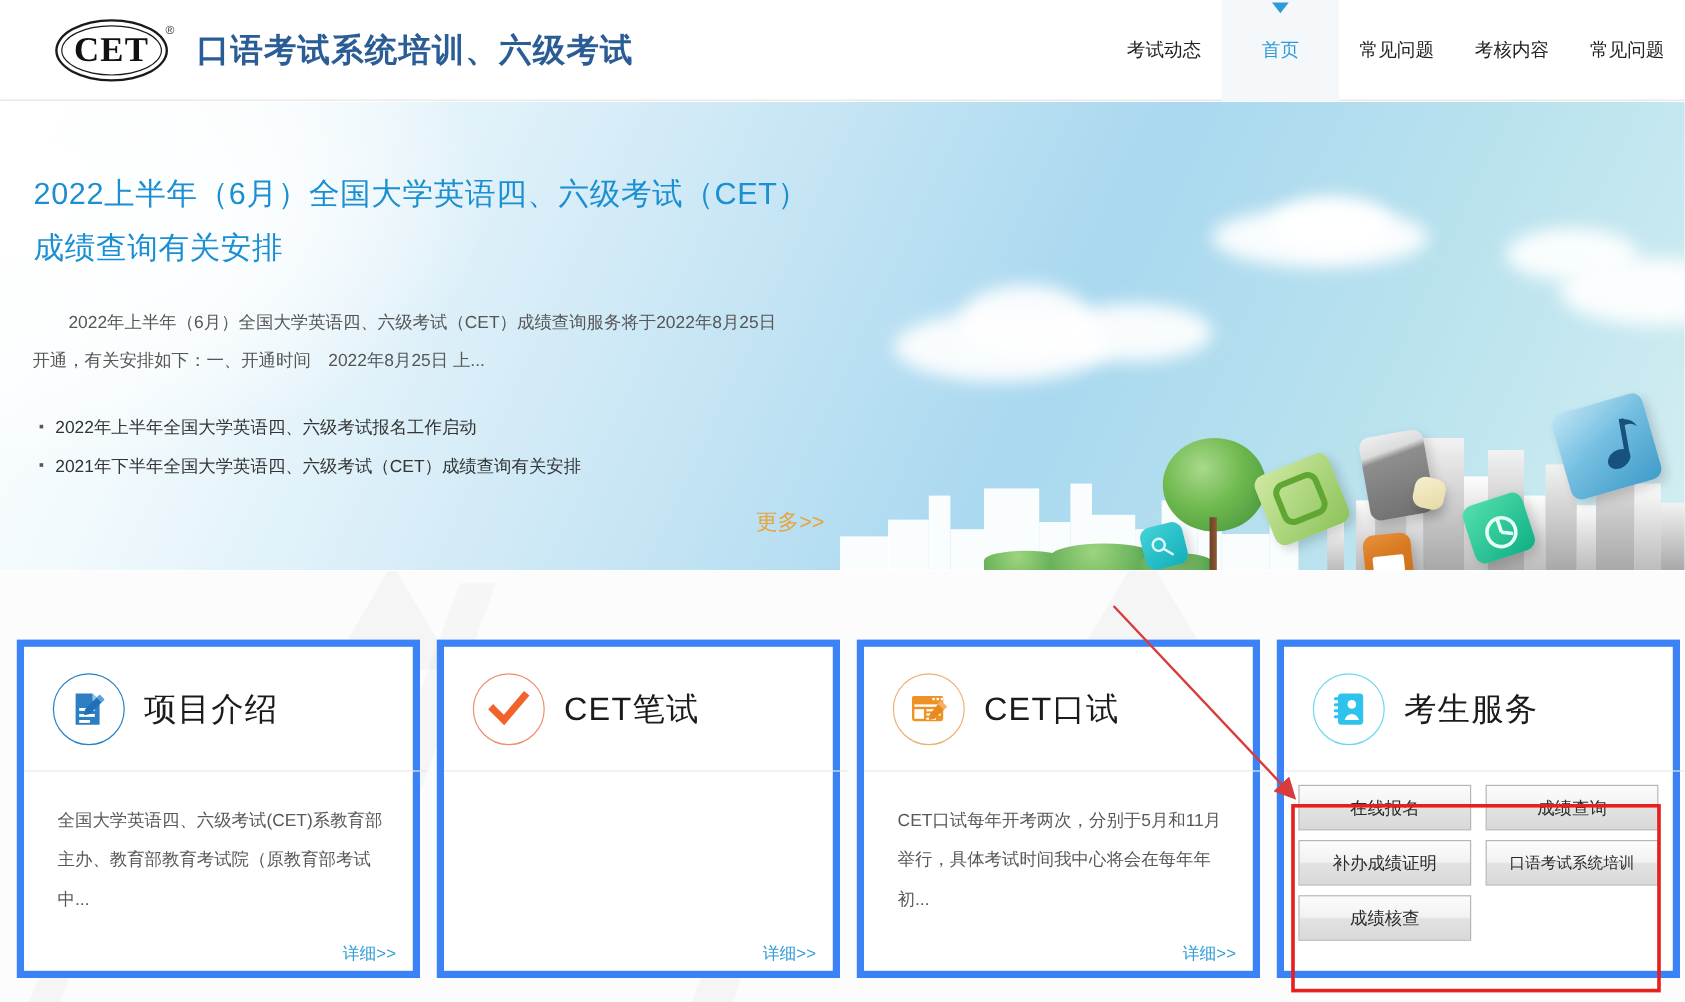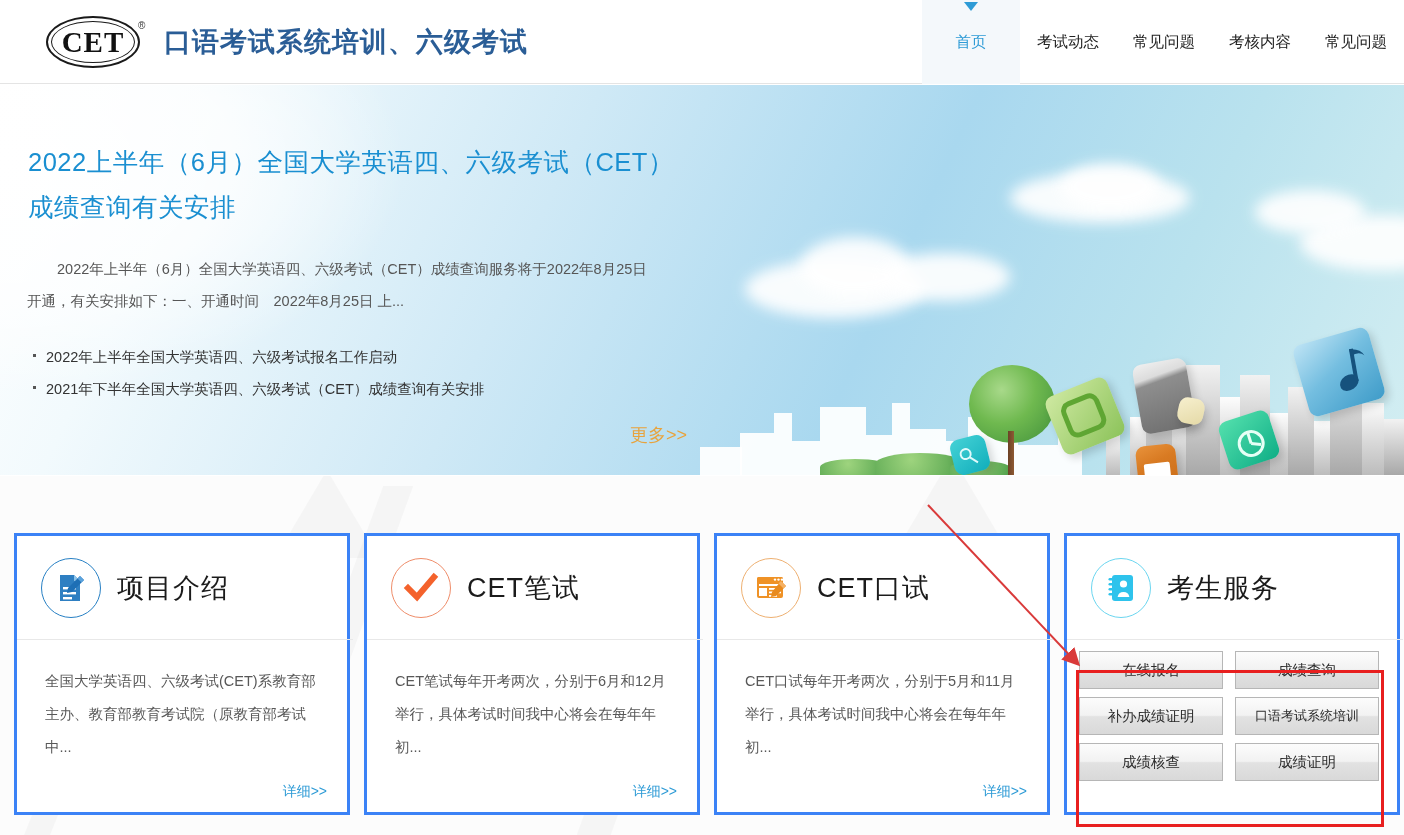--- a/index.html
+++ b/index.html
@@ -156,21 +156,21 @@
     border-left: 52px solid transparent;
     border-right: 52px solid transparent;
     border-bottom: 88px solid #7a7a7a;
   }
   .wm .bar { background: #8a8a8a; }
 
   .card {
     position: absolute; top: 57px;
     width: 336px; height: 282px;
     background: #ffffff;
-    border: 3px solid #3b82f6;
+    border: 6px solid #3b82f6;
   }
   .card-head {
     position: absolute; left: 0; top: 0; width: 336px; height: 104px;
     display: flex; align-items: center;
     border-bottom: 1px solid #e8e8e8;
     box-sizing: border-box;
   }
   .card-icon {
     width: 60px; height: 60px; margin-left: 24px; flex: 0 0 auto;
     border-radius: 50%;
@@ -227,26 +227,26 @@
       <div class="cet-logo">
         <div class="oval-out"></div>
         <div class="oval-in"></div>
         <div class="cet-text">CET</div>
         <div class="reg">®</div>
       </div>
       <div class="brand-title">口语考试系统培训、六级考试</div>
     </div>
 
     <div class="nav">
+      <div class="nav-item">
+        <span>考试动态</span>
+      </div>
       <div class="nav-item active">
         <div class="nav-caret"></div>
         <span>首页</span>
-      </div>
-      <div class="nav-item">
-        <span>考试动态</span>
       </div>
       <div class="nav-item">
         <span>常见问题</span>
       </div>
       <div class="nav-item">
         <span>考核内容</span>
       </div>
       <div class="nav-item">
         <span>常见问题</span>
       </div>
@@ -402,21 +402,20 @@
     <div class="card" style="left:364px;">
       <div class="card-head">
         <div class="card-icon" style="border:1.5px solid #ef8d6a;">
           <svg width="36" height="36" viewBox="0 0 36 36">
             <path d="M5 18 L14 27 L31 7" fill="none" stroke="#f4622c" stroke-width="6" stroke-linecap="square" stroke-linejoin="miter"></path>
           </svg>
         </div>
         <div class="card-title">CET笔试</div>
       </div>
       <div class="card-body">
-        <div class="card-desc">CET笔试每年开考两次，分别于6月和12月举行，具体考试时间我中心将会在每年年初...</div>
         <div class="card-more">详细&gt;&gt;</div>
       </div>
     </div>
 
     <div class="card" style="left:714px;">
       <div class="card-head">
         <div class="card-icon" style="border:1.5px solid #eeb071;">
           <svg width="34" height="34" viewBox="0 0 34 34">
             <rect x="3" y="6" width="26" height="21" rx="2" fill="#ef9226"></rect>
             <rect x="3" y="6" width="26" height="5" rx="2" fill="#ef9226"></rect>
@@ -455,21 +454,20 @@
         </div>
         <div class="card-title">考生服务</div>
       </div>
       <div class="card-body" style="padding:0;">
         <div class="svc-grid">
           <div class="svc-btn">在线报名</div>
           <div class="svc-btn">成绩查询</div>
           <div class="svc-btn">补办成绩证明</div>
           <div class="svc-btn small">口语考试系统培训</div>
           <div class="svc-btn">成绩核查</div>
-          <div class="svc-btn">成绩证明</div>
         </div>
       </div>
     </div>
   </div>
 
   <div class="annot-box"></div>
   <svg class="annot-arrow" width="200" height="200">
     <defs>
       <marker id="ah" markerWidth="9" markerHeight="9" refX="6" refY="4.5" orient="auto">
         <path d="M0,0 L9,4.5 L0,9 z" fill="#d93a3a"></path>

